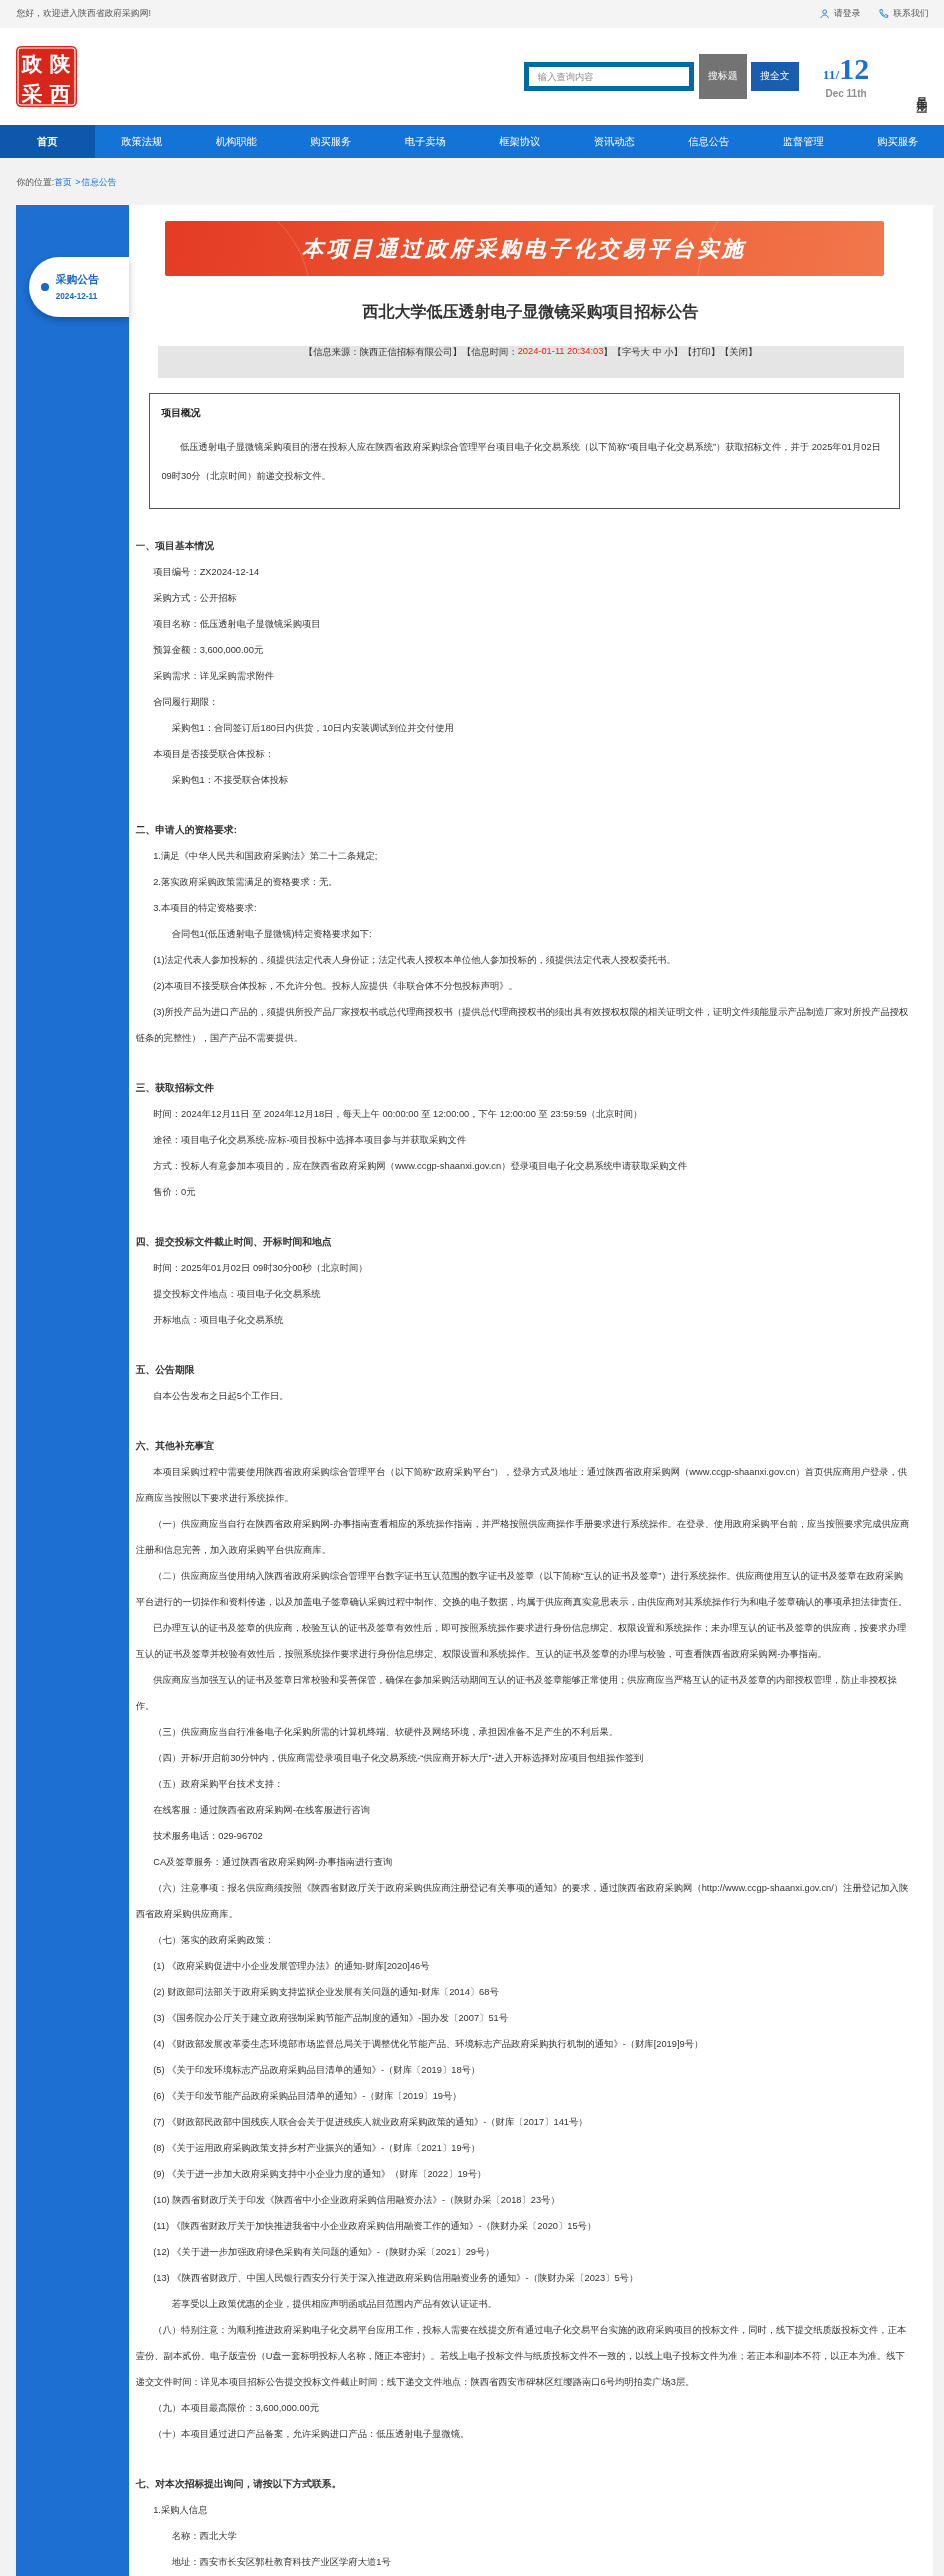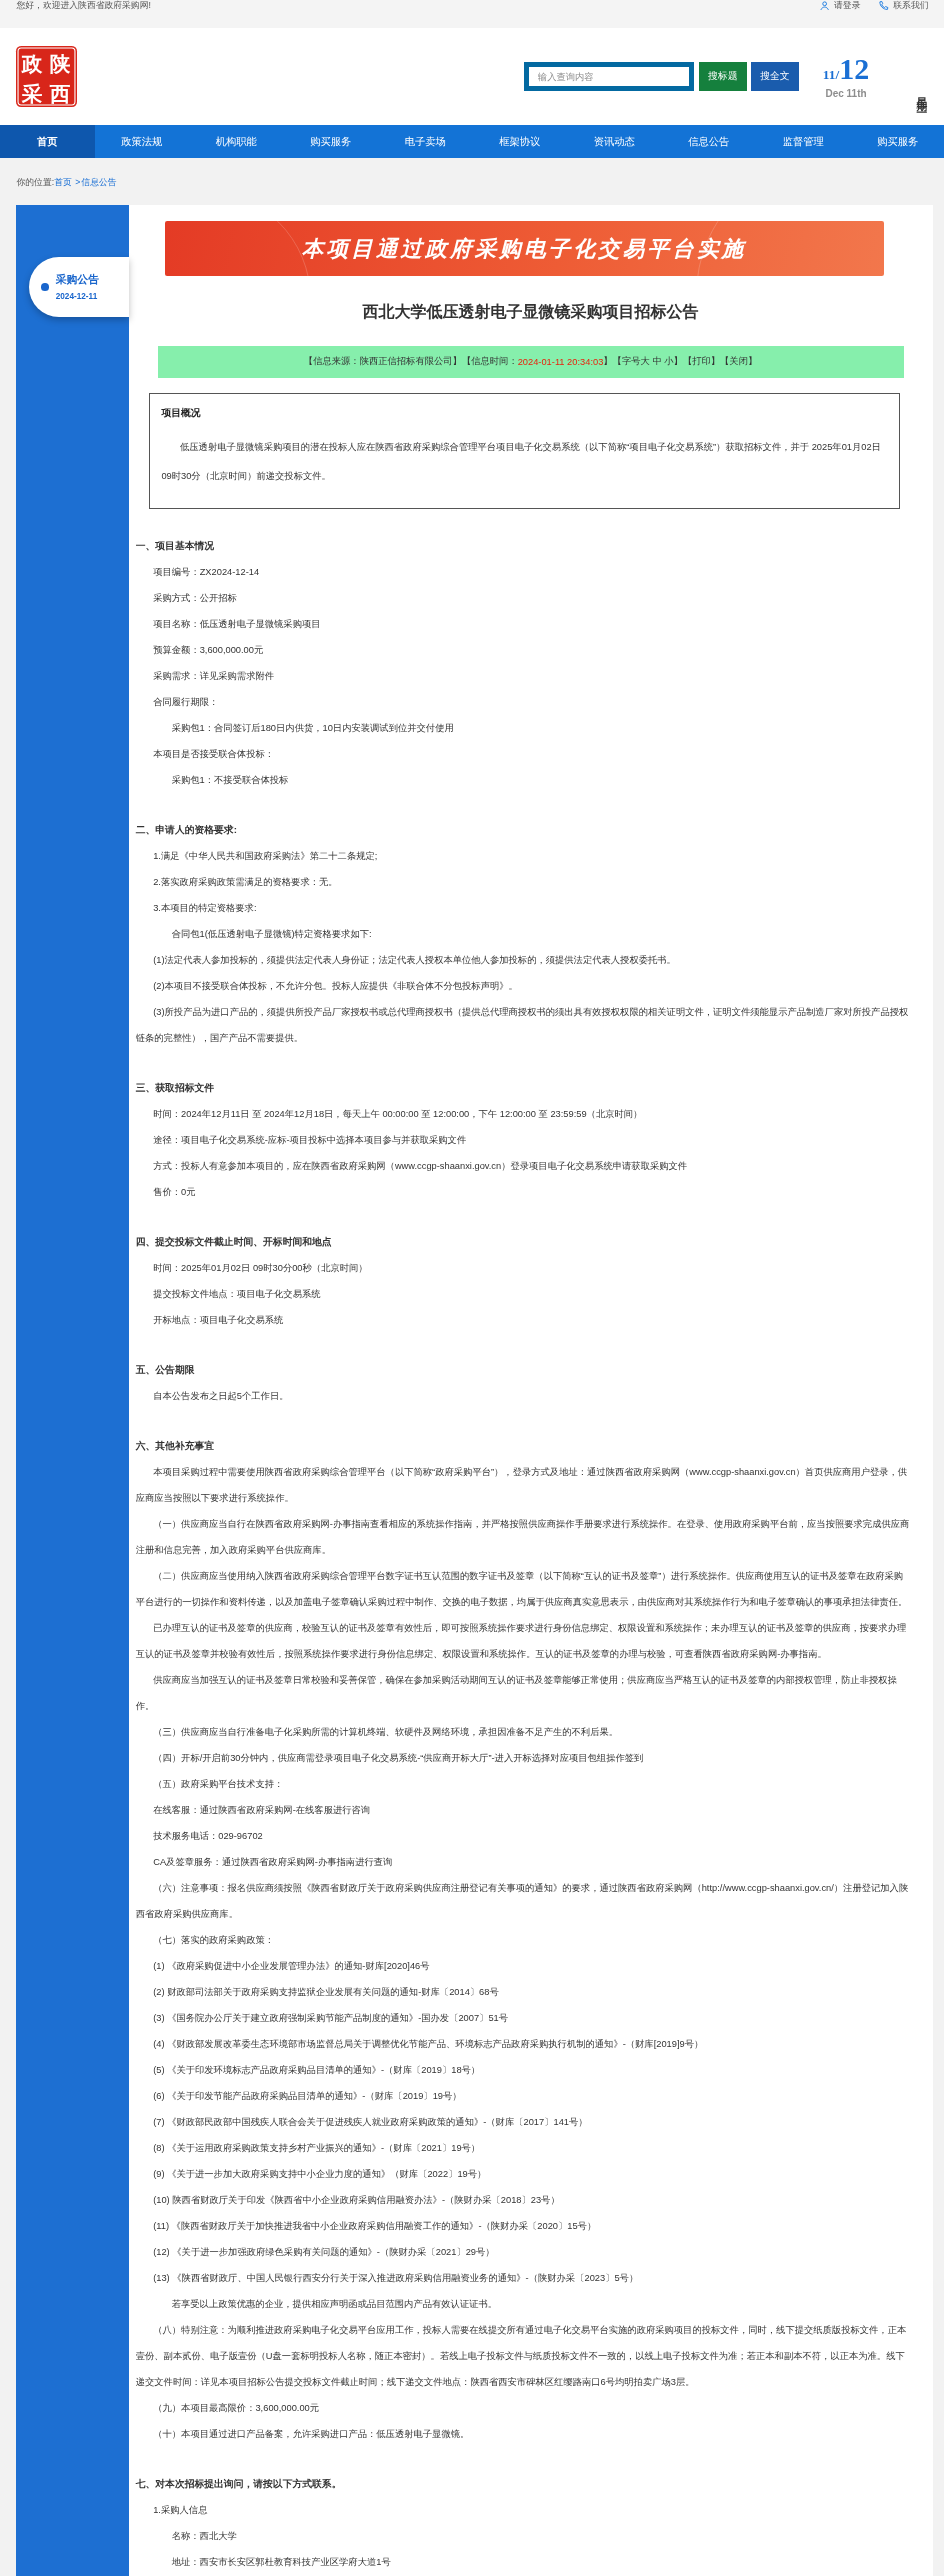--- a/index.html
+++ b/index.html
@@ -4,35 +4,35 @@
 <style>
   * { box-sizing: border-box; }
   html,body { margin:0; padding:0; }
   body {
     width: 945px;
     background: #ffffff;
     font-family: "Liberation Sans", "DejaVu Sans", sans-serif;
     color:#333;
   }
   
-  .topbar { height:28px; background:#f4f4f4; display:flex; align-items:flex-start; padding:0 16.5px; font-size:8.8px; color:#555; }
+  .topbar { height:28px; background:#f4f4f4; display:flex; align-items:center; padding:0 16.5px; font-size:8.8px; color:#555; }
   .topbar .right { margin-left:auto; display:flex; align-items:center; gap:17.5px; }
   .toplink { display:flex; align-items:center; gap:4.1px; cursor:pointer; color:#555; }
   .toplink svg { display:block; }
   
   .header { height:97px; background:#fff; display:flex; align-items:center; padding:0 15.5px; }
   .logo { width:61px; height:61px; background:#d8261a; border-radius:5.2px; padding:3.6px; display:grid; grid-template-columns:1fr 1fr; grid-template-rows:1fr 1fr; gap:2.1px; box-shadow: inset 0 0 0 1.5px #d8261a, inset 0 0 0 2.6px #ffffff; }
   .logo span { display:flex; align-items:center; justify-content:center; color:#fff; font-weight:bold; font-size:20.6px; font-family:"Liberation Serif","DejaVu Serif",serif; }
   .titles { margin-left:13.4px; }
   .site-name { font-size:20.6px; font-weight:bold; color:#3a3a3a; letter-spacing:7.2px; }
   .site-sub { font-size:14.4px; font-weight:bold; color:#3a3a3a; margin-top:7.2px; letter-spacing:1.5px; }
   .search { margin-left:auto; display:flex; align-items:center; }
   .search input { width:170px; height:29px; border:5px solid #0369a1; padding:0 9.3px; font-size:9.3px; color:#333; outline:none; }
   .search input::placeholder { color:#8a8a8a; }
-  .btn-title { width:48px; height:29px; margin-left:5.2px; background:#15803d; color:#fff; font-size:9.8px; border:none; cursor:pointer; }
+  .btn-title { width:48px; height:45px; margin-left:5.2px; background:#737373; color:#fff; font-size:9.8px; border:none; cursor:pointer; }
   .btn-full  { width:48px; height:29px; margin-left:4.1px;  background:#1a5cad; color:#fff; font-size:9.8px; border:none; cursor:pointer; }
   .date-widget { margin-left:24px; display:flex; align-items:flex-end;gap:35px; }
   .dw-left { text-align:center; }
   .dw-top { color:#1a6fd4; font-weight:bold; line-height:1; white-space:nowrap; }
   .dw-top .m { font-size:13.4px; font-family:"Liberation Serif","DejaVu Serif",serif; }
   .dw-top .d { font-size:30px; font-family:"Liberation Serif","DejaVu Serif",serif; }
   .dw-en { color:#8d8d8d; font-weight:bold; font-size:10px; margin-top:3.1px; }
   .dw-week { writing-mode:vertical-rl; font-size:10.8px; font-weight:bold; color:#333; margin-left:11.3px; letter-spacing:3.6px; }
   
   .nav { height:33px; background:#1373d6; }
@@ -53,21 +53,21 @@
   .side-txt .t1 { font-size:10.8px; font-weight:bold; }
   .side-txt .t2 { font-size:8.2px; margin-top:4.1px; font-weight:bold; }
   .card { flex:1; background:#fff; padding-bottom:5.2px; }
   
   .banner { margin:15.5px 49px 0 36px; height:55px; border-radius:2.1px; background:linear-gradient(100deg,#e43b25 0%, #ee5c35 55%, #f2774c 100%); display:flex; align-items:center; justify-content:center; color:#fff; font-size:21.6px; font-weight:bold; font-style:italic; letter-spacing:3.1px; position:relative; overflow:hidden; }
   .banner::before, .banner::after { content:""; position:absolute; border:1px solid rgba(255,255,255,.18); border-radius:50%; }
   .banner::before { width:216px; height:216px; left:-72px; top:-31px; }
   .banner::after { width:268px; height:268px; right:-82px; top:-62px; }
   
   .article-title { margin-top:26px; text-align:center; font-size:16px; font-weight:bold; color:#333; }
-  .meta-bar { margin:23px 29px 0; background:#86efac; height:32px; display:flex; align-items:center; justify-content:center; font-size:9.3px; color:#333; }
+  .meta-bar { margin:23px 29px 0; background:#e5e5e5; height:32px; display:flex; align-items:flex-start; justify-content:center; font-size:9.3px; color:#333; }
   .meta-bar .red { color:#e8230d; }
   .meta-bar .ctl { cursor:pointer; }
   
   .overview-box { margin:15.5px 33px 0 20.6px; border:0.5px solid #555; padding:13.4px 11.3px 17.5px; }
   .ov-title { font-size:9.8px; font-weight:bold; color:#222; }
   .ov-text { margin:12.4px 0 0; font-size:9.3px; line-height:29px; text-indent:2em; color:#333; }
   
   .doc { margin:8.2px 20.6px 0 7.2px; font-size:9.3px; color:#333; }
   .doc p { margin:0; line-height:26px; text-indent:17.5px; word-break:break-all; }
   .doc p.h { font-size:9.8px; font-weight:bold; text-indent:0; margin-top:24px; }

